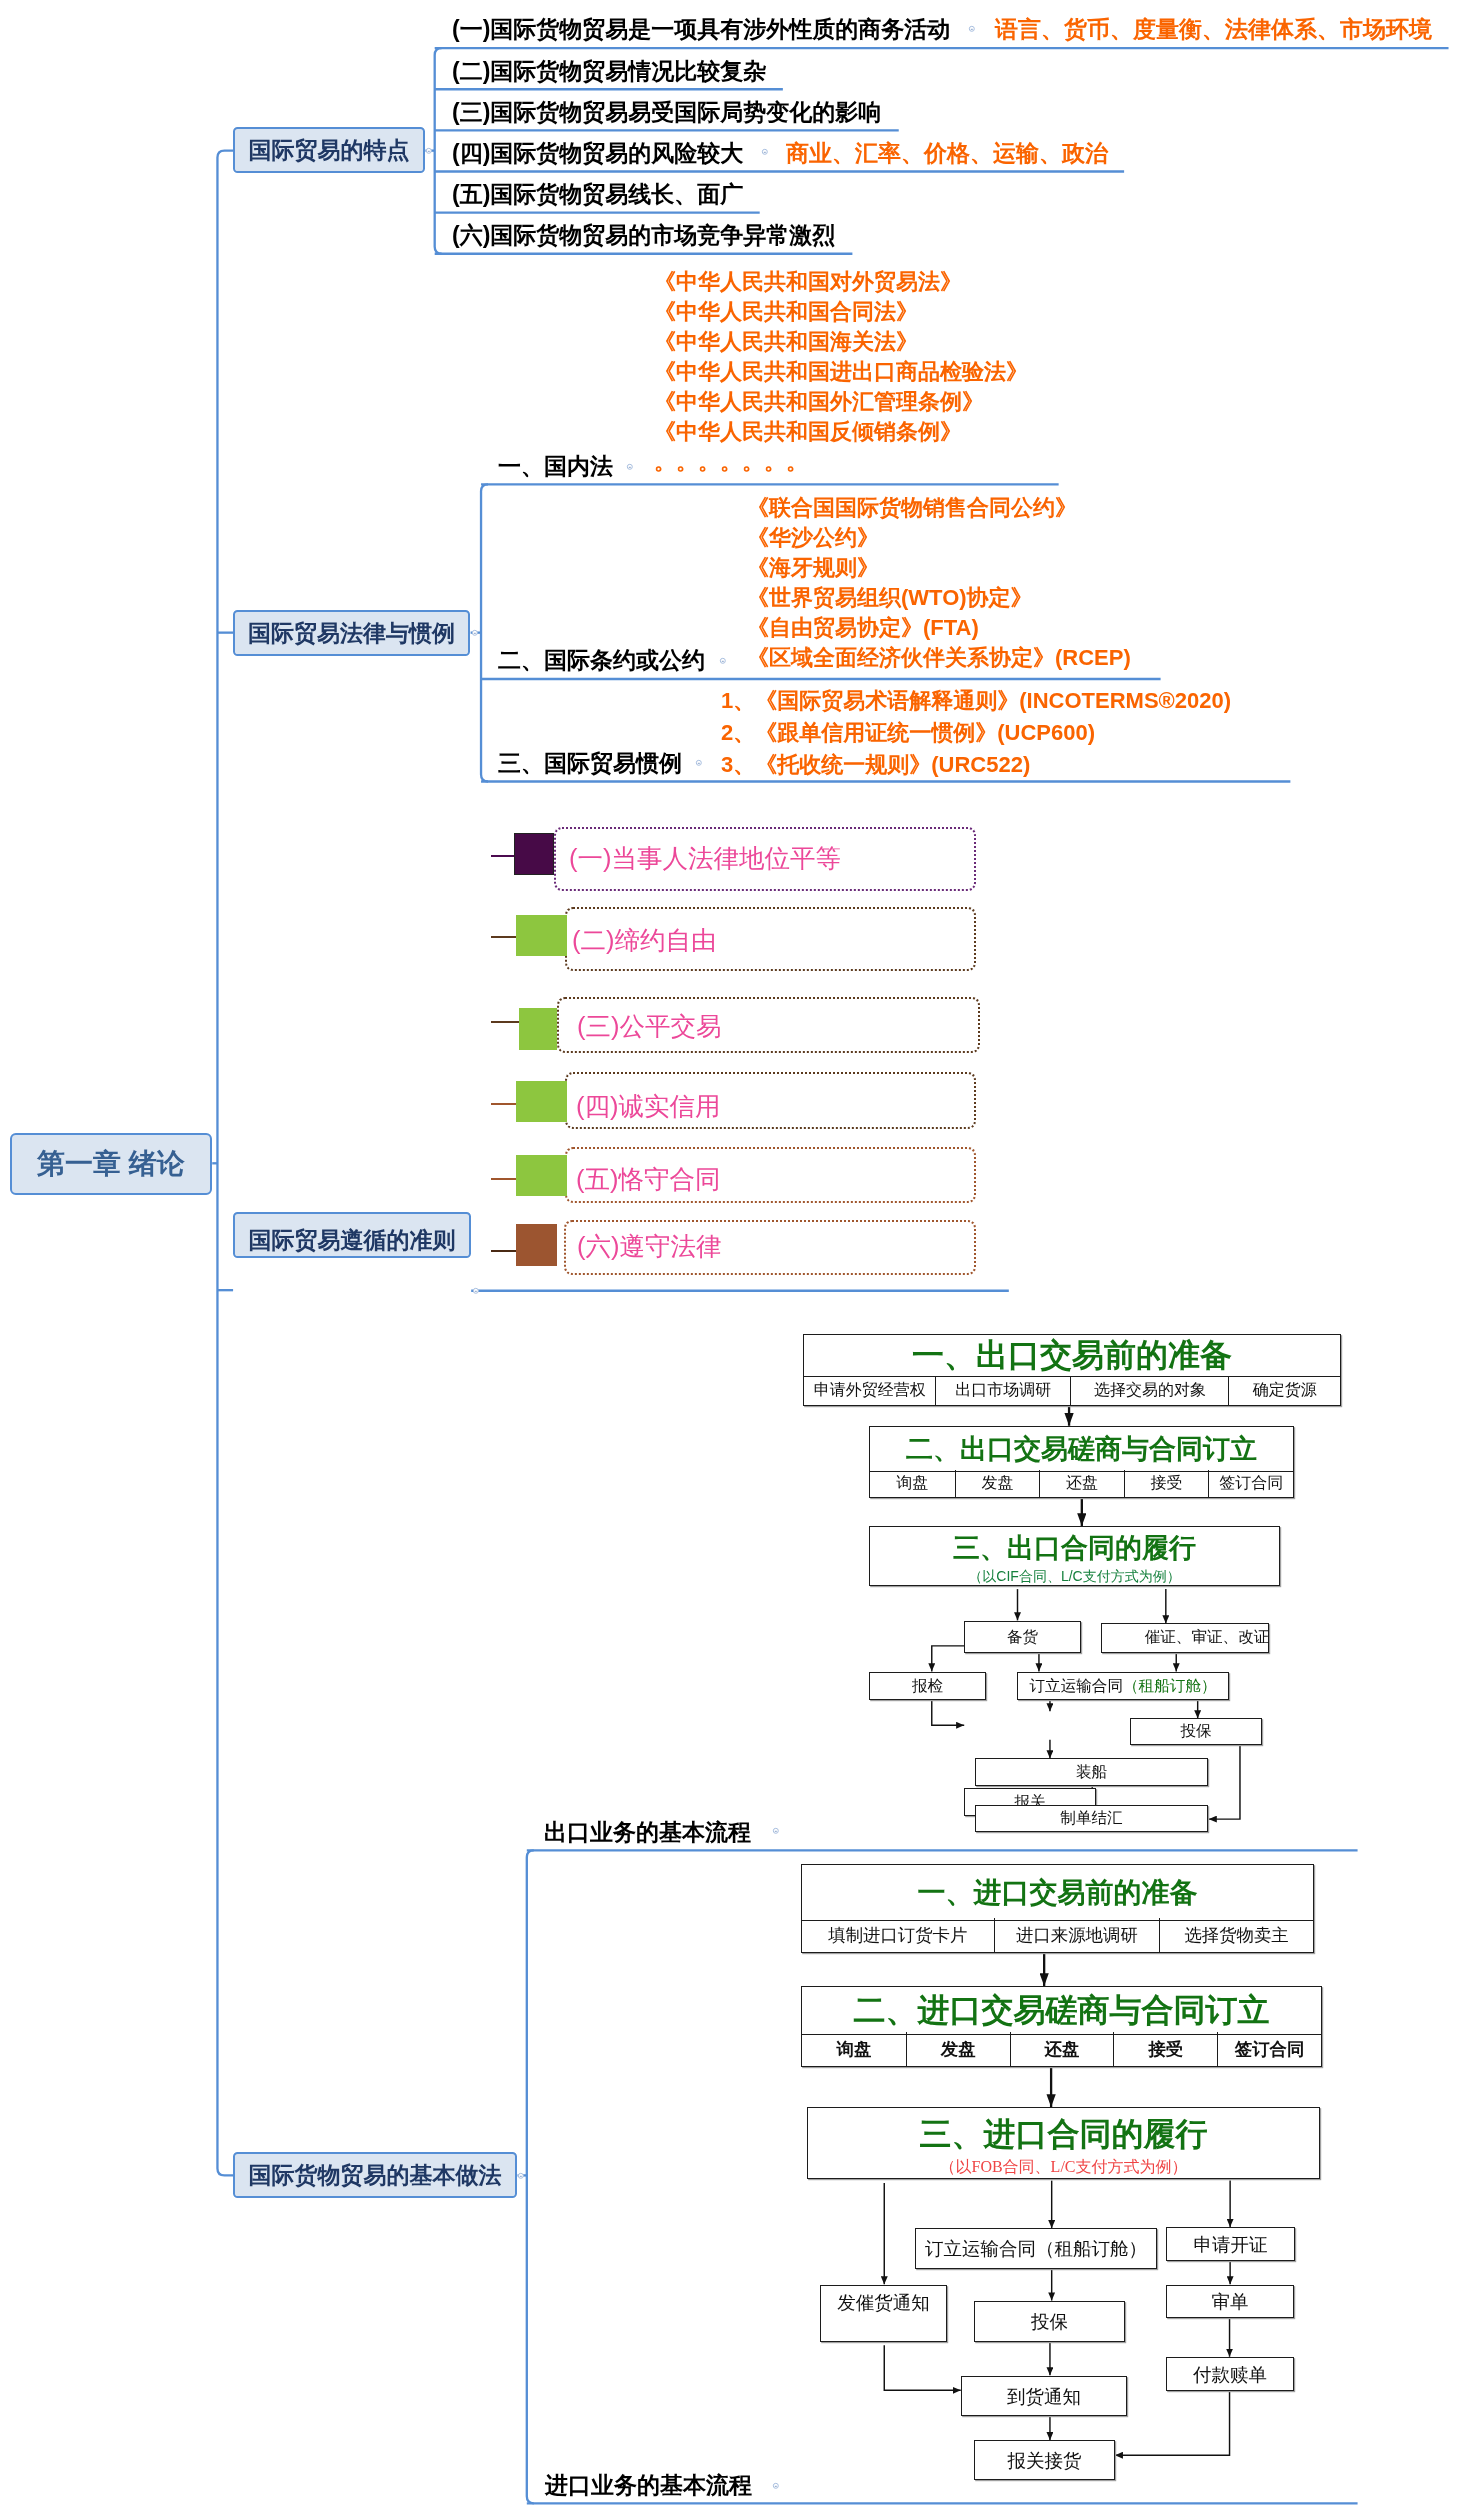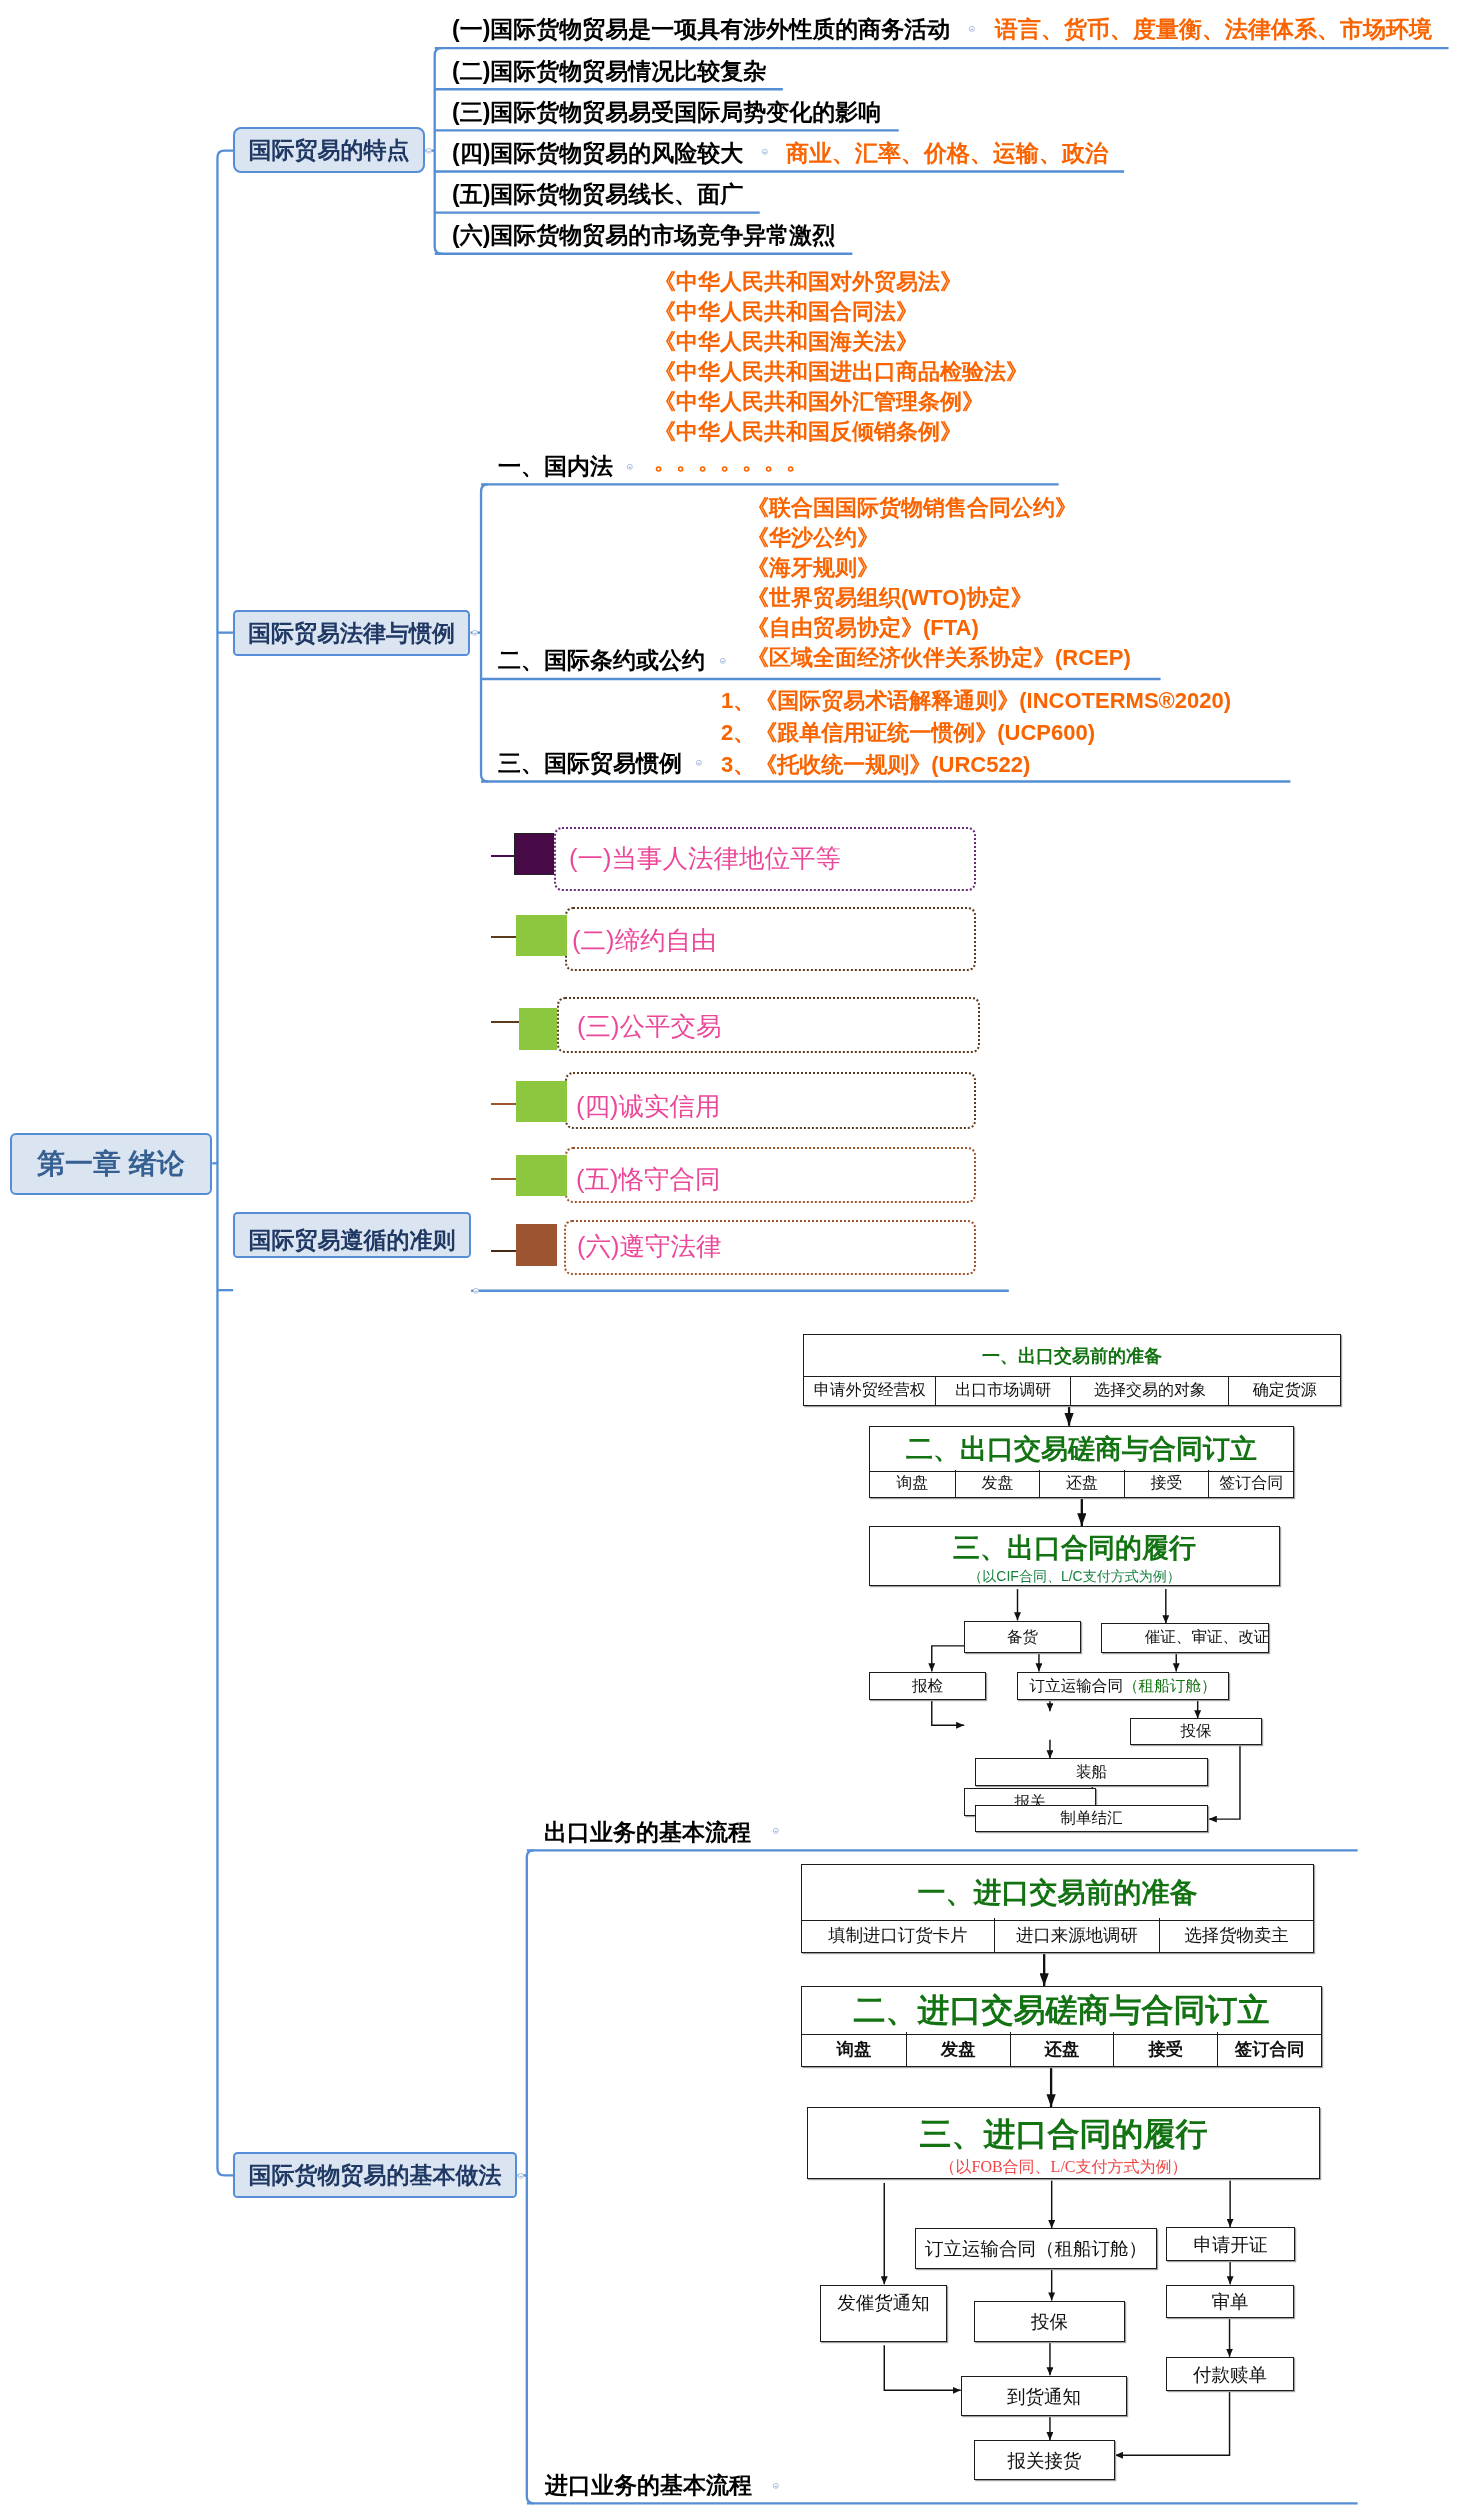--- a/index.html
+++ b/index.html
@@ -105,21 +105,21 @@
     <path d="M1812,4042 V4100" marker-end="url(#ah-sm)"></path>
     <path d="M1812,4169 V4212" marker-end="url(#ah-sm)"></path>
     <path d="M2122,4126 V4238 H1924" marker-end="url(#ah-sm)"></path>
   </g>
 </svg>
 
 <div class="topic root" style="left:9.8px;top:1133px;width:202px;height:62px;">
   <span>第一章 绪论</span>
 </div>
 
-<div class="topic" style="left:233px;top:127px;width:192px;height:46px;border-radius:8px;">
+<div class="topic" style="left:233px;top:127px;width:192px;height:46px;">
   <span>国际贸易的特点</span>
 </div>
 <span class="toggle" style="left:429px;top:151px;"></span>
 
 <div class="label" style="left:452px;top:17.4px;">(一)国际货物贸易是一项具有涉外性质的商务活动</div>
 <span class="toggle" style="left:972px;top:29px;"></span>
 <div class="label detail" style="left:995px;top:17.4px;">语言、货币、度量衡、法律体系、市场环境</div>
 <div class="label" style="left:452px;top:59px;">(二)国际货物贸易情况比较复杂</div>
 <div class="label" style="left:452px;top:100px;">(三)国际货物贸易易受国际局势变化的影响</div>
 <div class="label" style="left:452px;top:141px;">(四)国际货物贸易的风险较大</div>
@@ -198,21 +198,21 @@
 <div class="pstub" style="left: 491px; top: 1250px; width: 25px; background-color: rgb(74, 42, 20);"></div>
 <div class="pmark" style="left: 516px; top: 1224px; width: 41px; height: 42px; background-color: rgb(156, 85, 48);"></div>
 <div class="ptext" style="left:577px;top:1232px;">(六)遵守法律</div>
 
 <div class="topic" style="left:233px;top:2152px;width:284px;height:46px;">
   <span>国际货物贸易的基本做法</span>
 </div>
 <span class="toggle" style="left:521px;top:2176px;"></span>
 
 <div class="stage" style="left:803px;top:1334px;width:538px;height:72px;">
-  <div class="head" style="height:42px;font-size:18px;">一、出口交易前的准备</div>
+  <div class="head" style="height:42px;font-size:32px;">一、出口交易前的准备</div>
   <div class="cells" style="height:29.5px;grid-template-columns:24.5% 25.2% 29.5% 20.8%;font-size:16px;">
     <div class="cell">申请外贸经营权</div>
     <div class="cell">出口市场调研</div>
     <div class="cell">选择交易的对象</div>
     <div class="cell">确定货源</div>
   </div>
 </div>
 
 <div class="stage" style="left:869px;top:1426px;width:425px;height:72px;">
   <div class="head" style="height:45px;font-size:27px;">二、出口交易磋商与合同订立</div>

